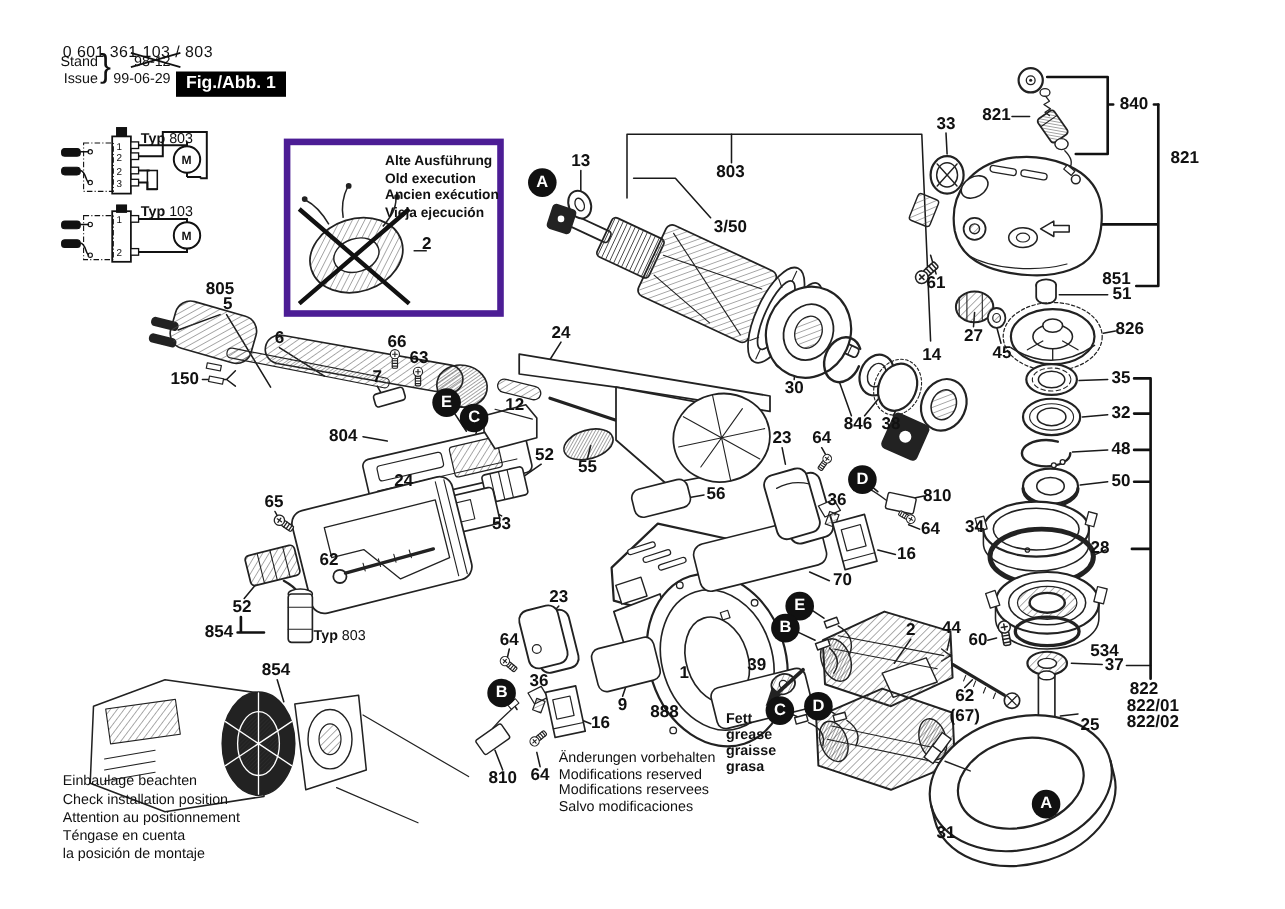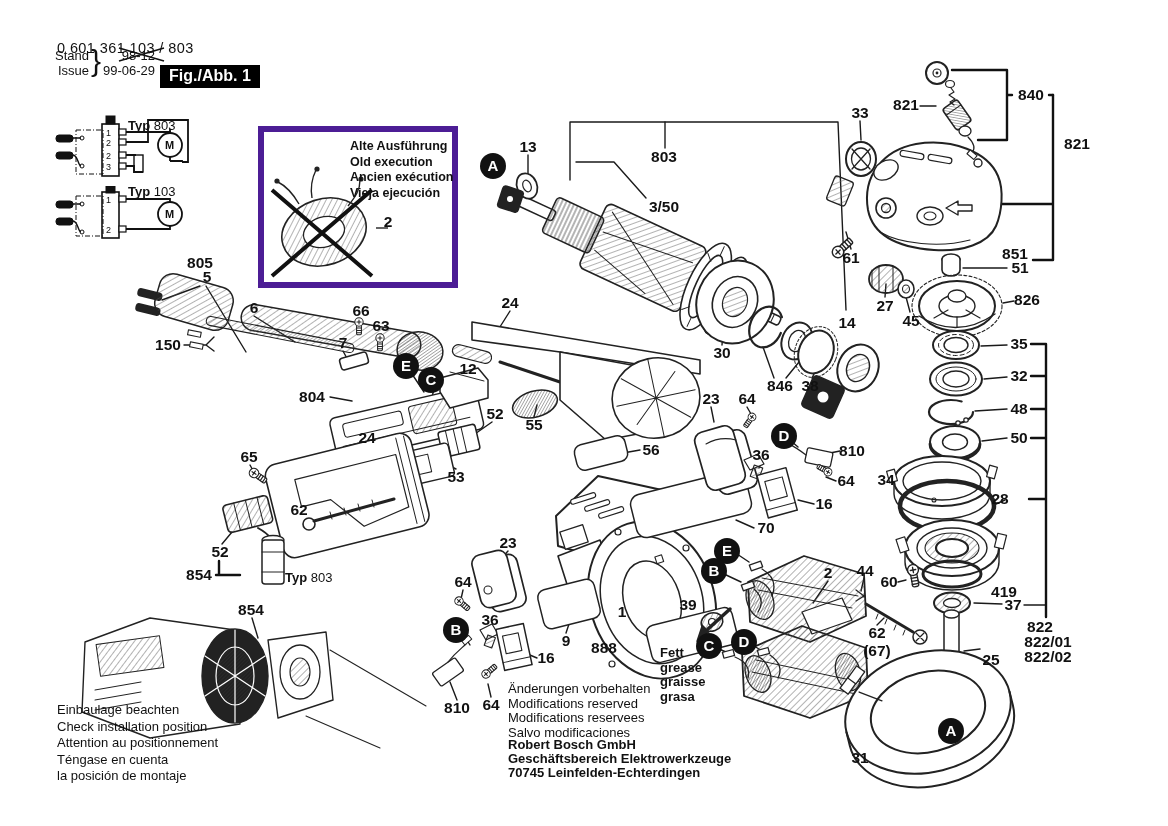--- a/index.html
+++ b/index.html
@@ -525,25 +525,20 @@
     <span>Modifications reserved</span><br>
     <span>Modifications reservees</span><br>
     <span>Salvo modificaciones</span>
   </div>
   <div class="abs note note-install">
     <span>Einbaulage beachten</span><br>
     <span>Check installation position</span><br>
     <span>Attention au positionnement</span><br>
     <span>Téngase en cuenta</span><br>
     <span>la posición de montaje</span>
-  </div>
-  <div class="abs note note-mfr">
-    <span>Robert Bosch GmbH</span><br>
-    <span>Geschäftsbereich Elektrowerkzeuge</span><br>
-    <span>70745 Leinfelden-Echterdingen</span>
   </div>
   <div class="abs note-grease">
     <span>Fett</span><br>
     <span>grease</span><br>
     <span>graisse</span><br>
     <span>grasa</span>
   </div>
   <div class="abs typ-label typ-note">
     <b>Typ</b>&nbsp;<span>803</span>
   </div>
@@ -609,21 +604,21 @@
       <div class="callout" style="left: 852px; top: 451px;">810</div>
       <div class="callout" style="left: 846px; top: 481px;">64</div>
       <div class="callout" style="left: 824px; top: 504px;">16</div>
       <div class="callout" style="left: 766px; top: 528px;">70</div>
       <div class="callout" style="left: 828px; top: 573px;">2</div>
       <div class="callout" style="left: 865px; top: 571px;">44</div>
       <div class="callout" style="left: 889px; top: 582px;">60</div>
       <div class="callout" style="left: 877px; top: 633px;">62</div>
       <div class="callout" style="left: 877px; top: 651px;">(67)</div>
       <div class="callout" style="left: 991px; top: 660px;">25</div>
-      <div class="callout" style="left: 1004px; top: 592px;">419</div>
+      <div class="callout" style="left: 1004px; top: 592px;">534</div>
       <div class="callout" style="left: 1013px; top: 605px;">37</div>
       <div class="callout" style="left: 1040px; top: 627px;">822</div>
       <div class="callout" style="left: 1048px; top: 642px;">822/01</div>
       <div class="callout" style="left: 1048px; top: 657px;">822/02</div>
       <div class="callout" style="left: 860px; top: 758px;">31</div>
       <div class="badge" style="left: 493px; top: 166px;">A</div>
       <div class="badge" style="left: 406px; top: 366px;">E</div>
       <div class="badge" style="left: 431px; top: 380px;">C</div>
       <div class="badge" style="left: 784px; top: 436px;">D</div>
       <div class="badge" style="left: 456px; top: 630px;">B</div>

